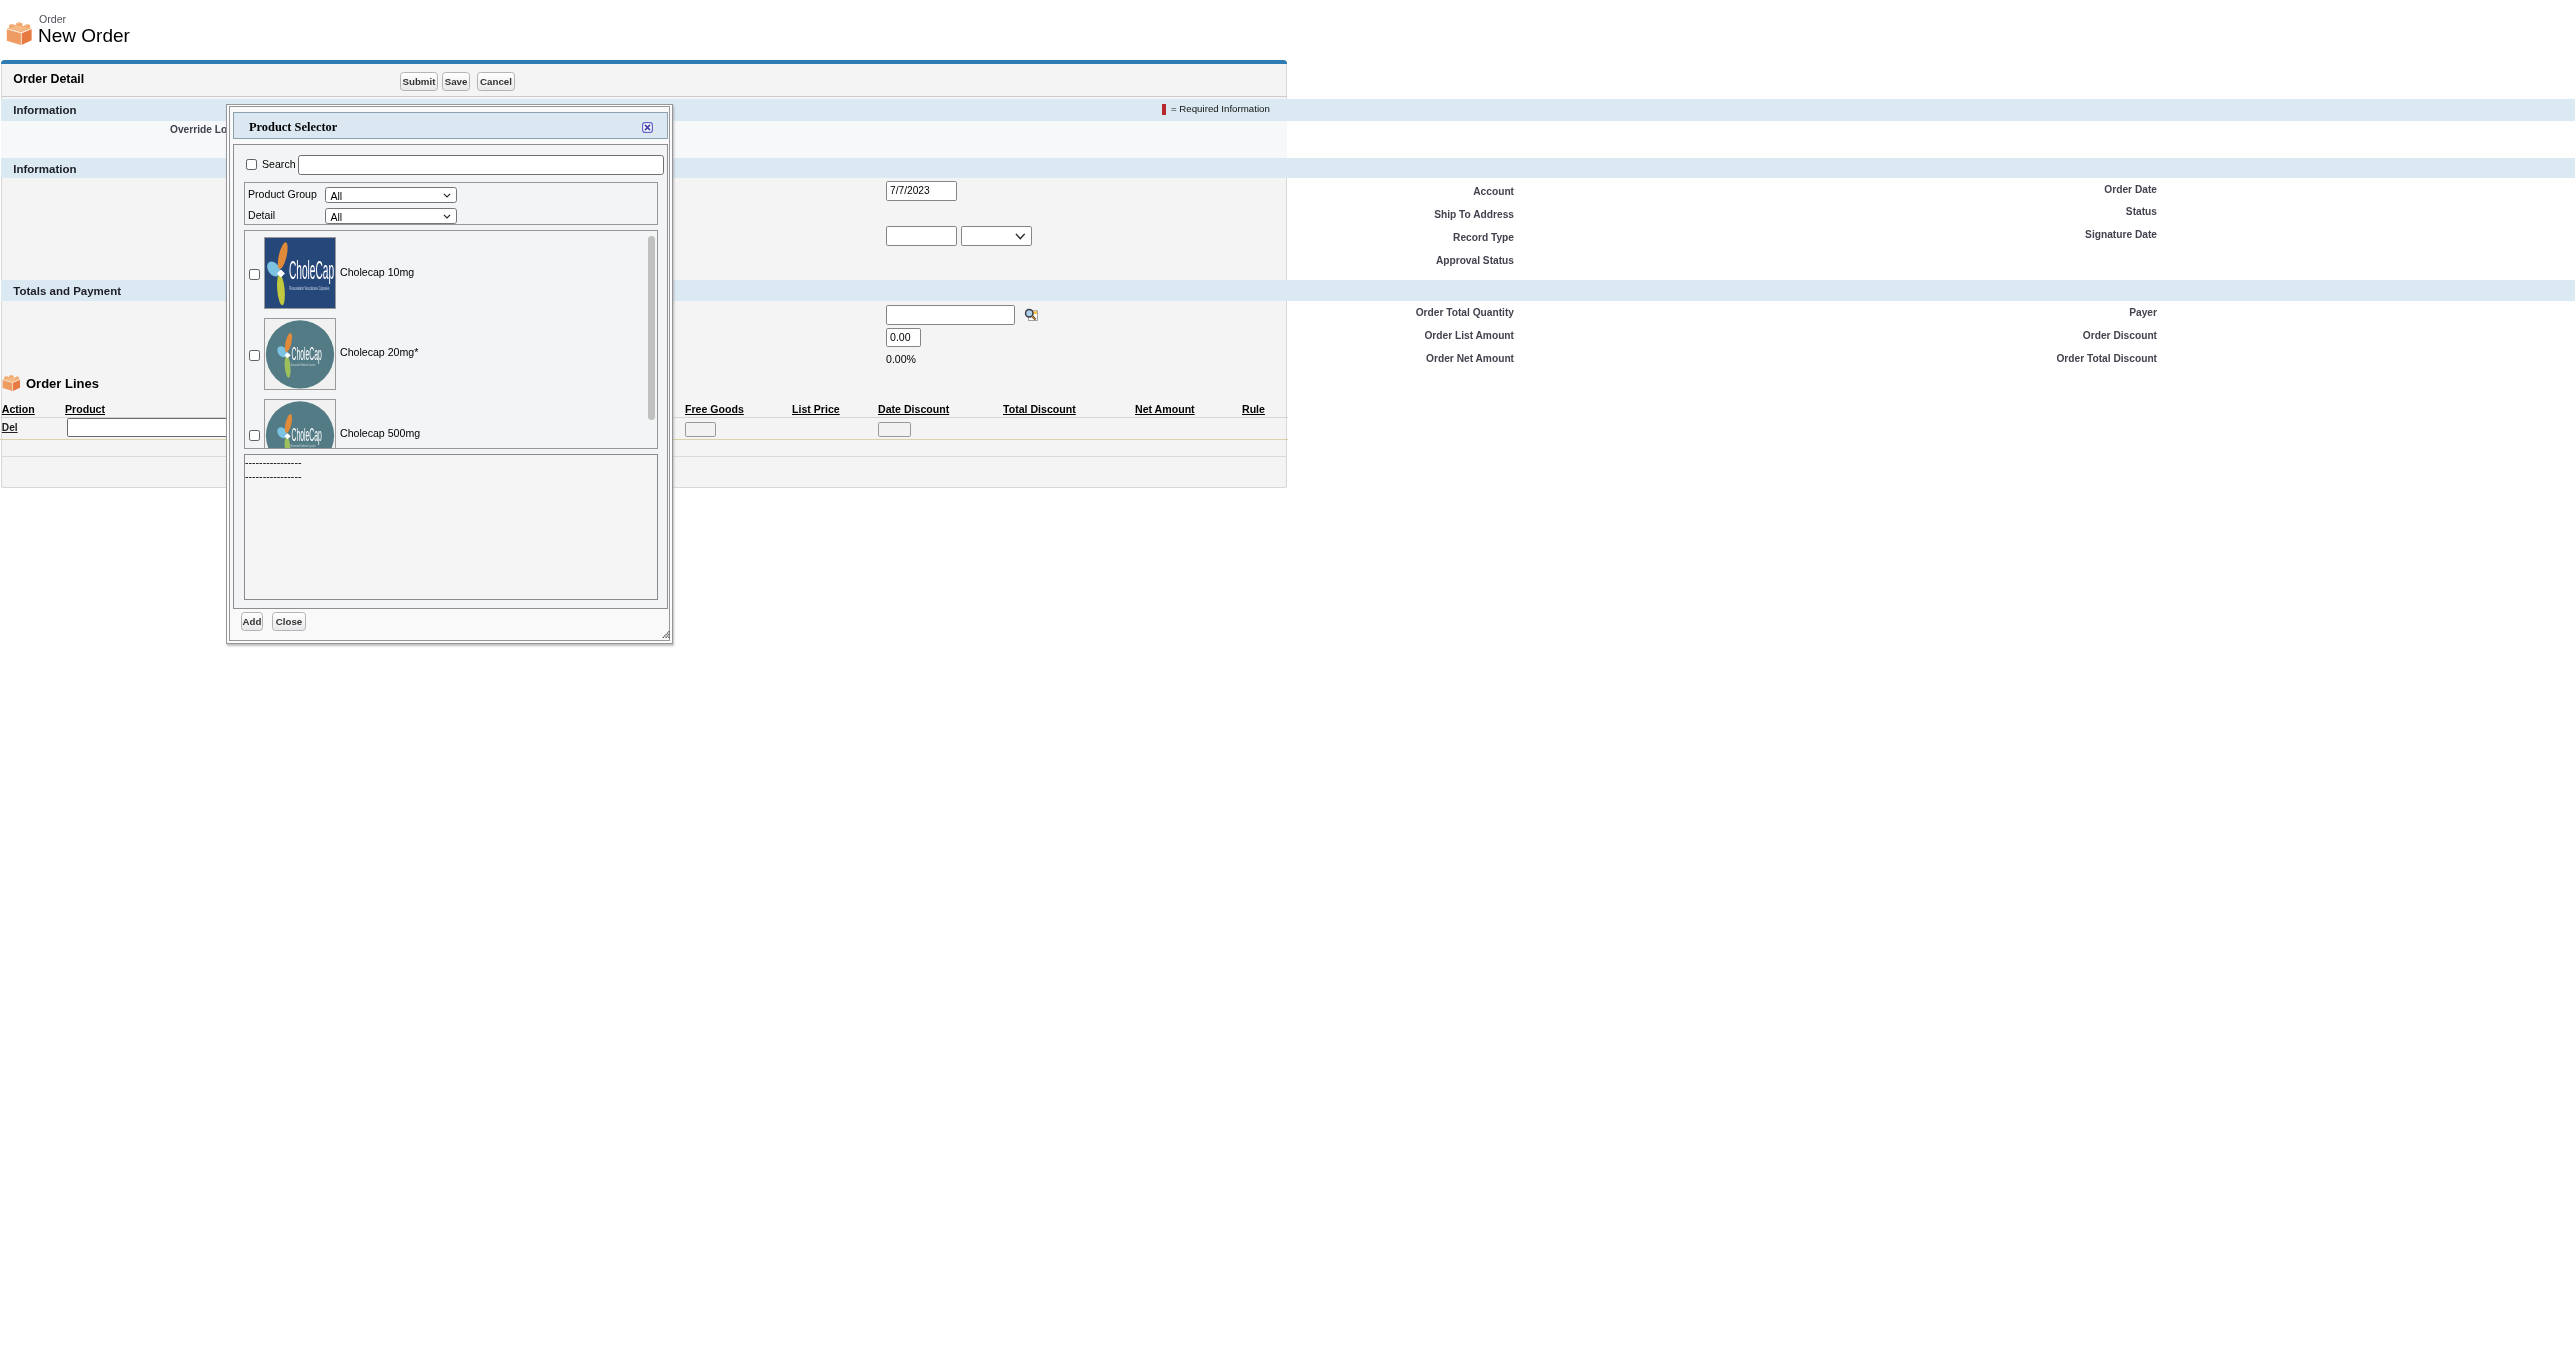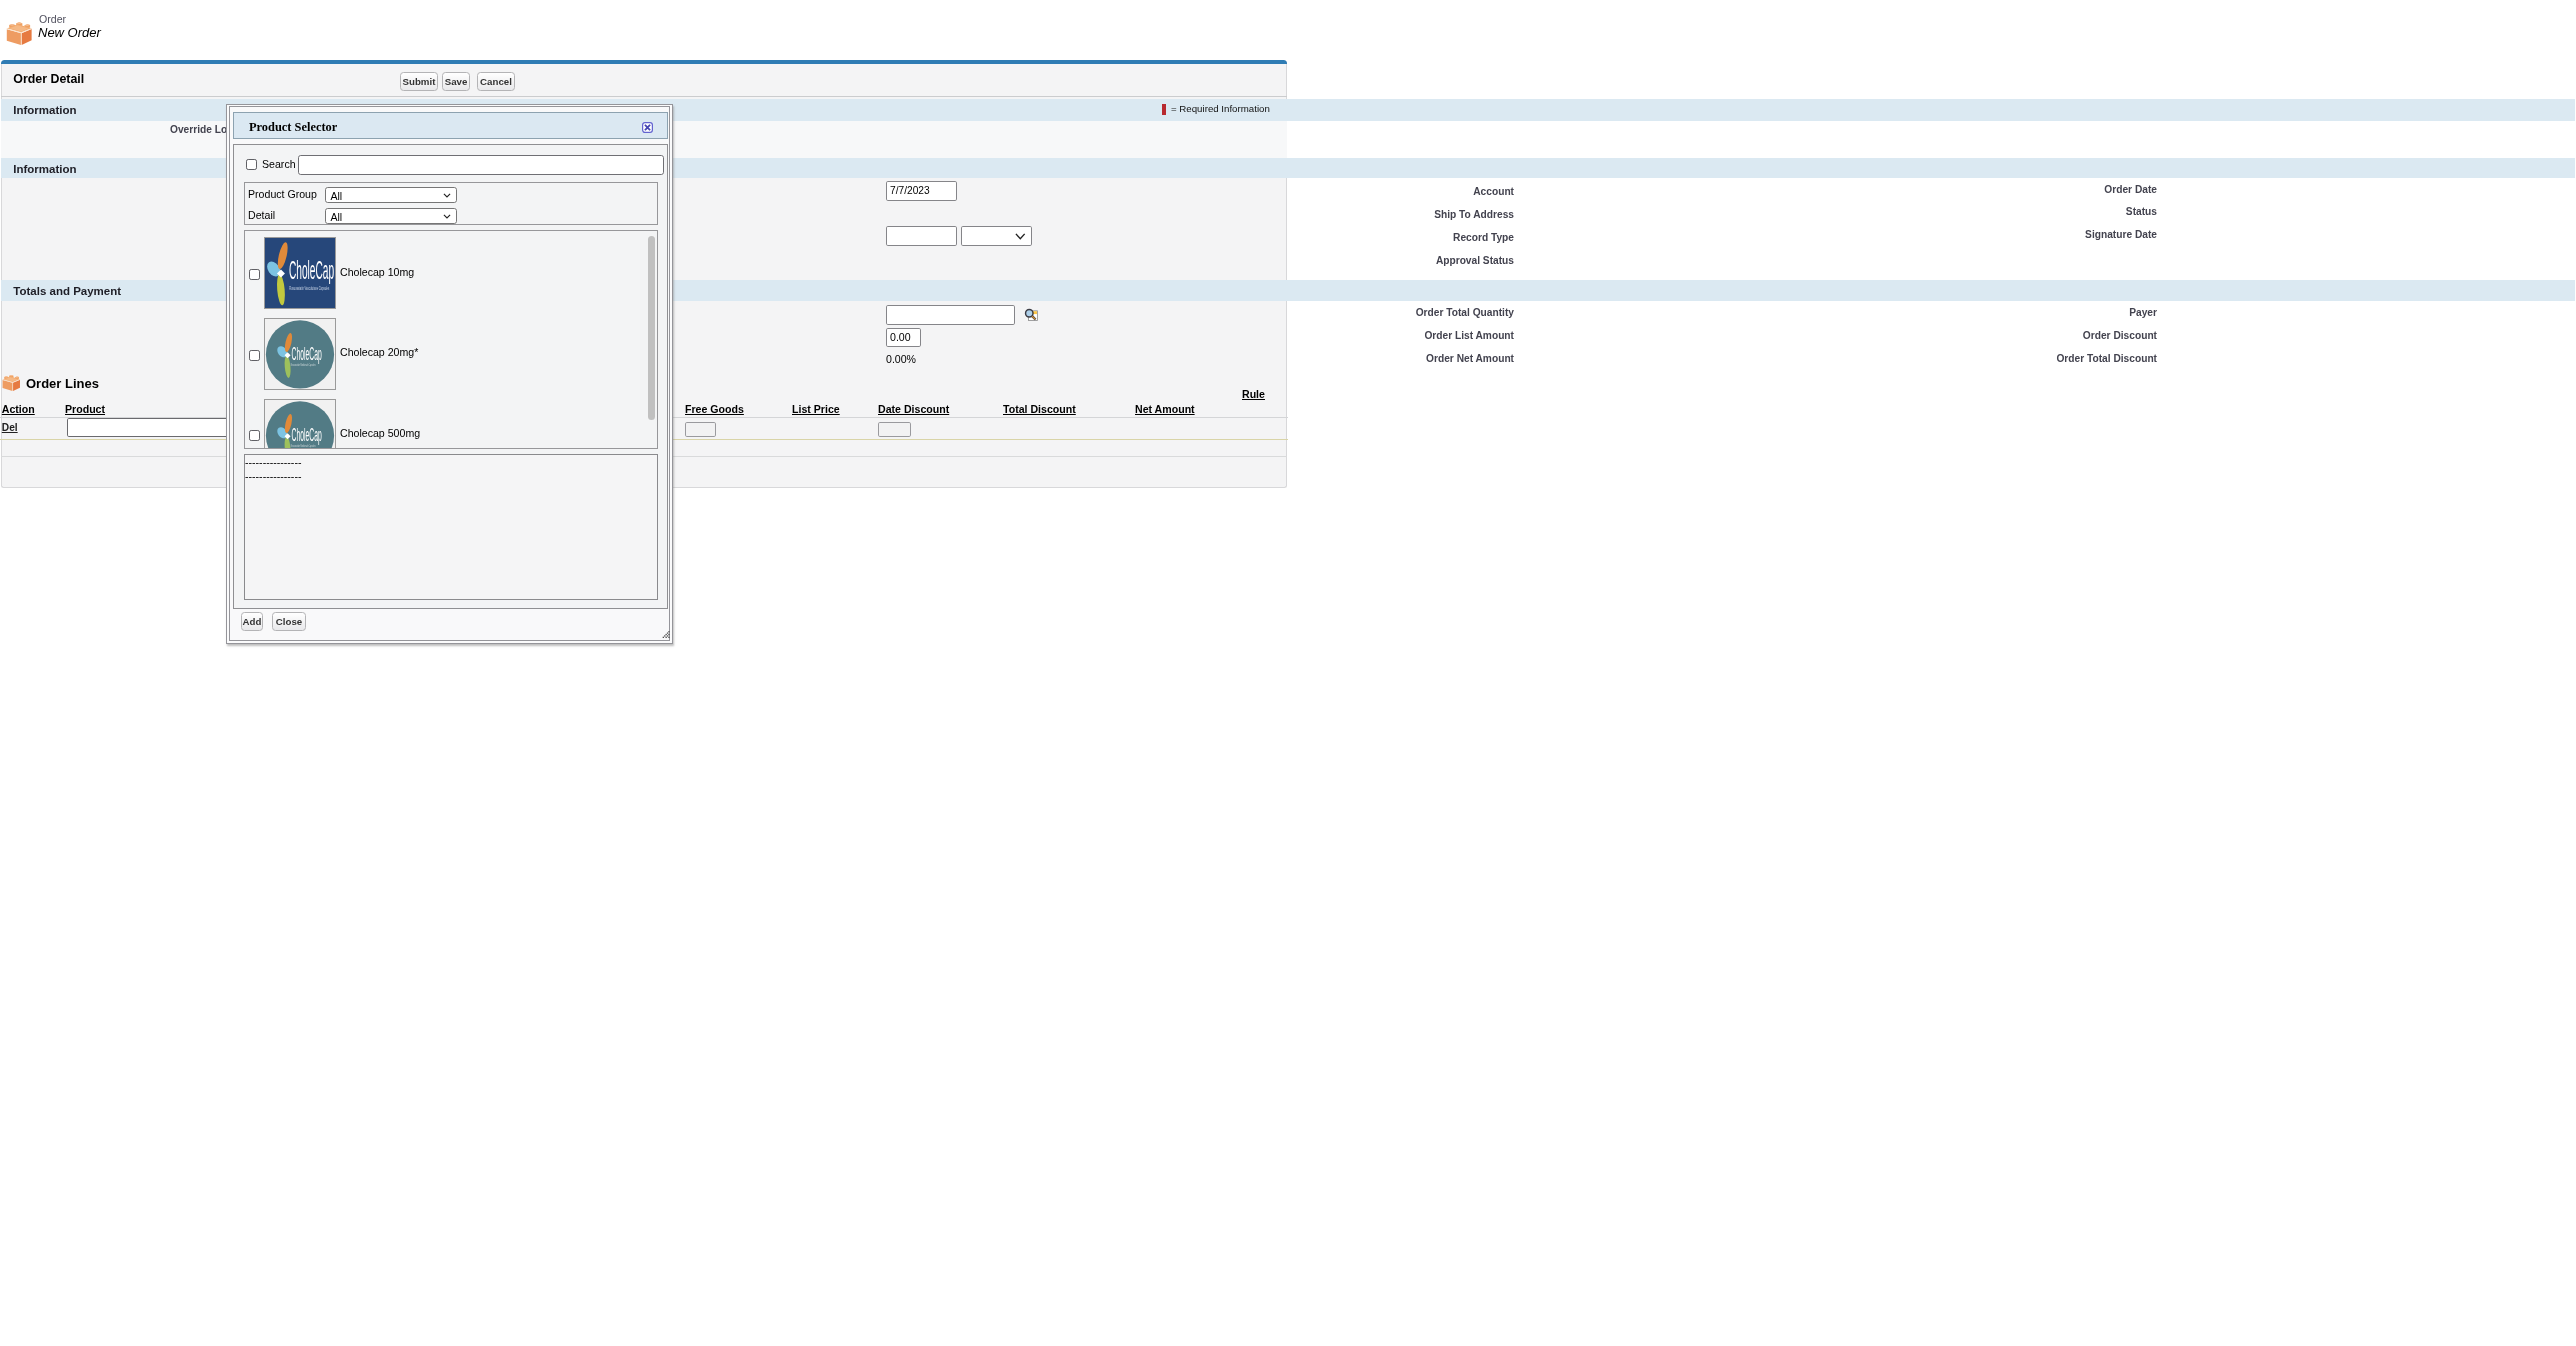--- a/index.html
+++ b/index.html
@@ -35,21 +35,21 @@
   <path d="M4.2,7.1 L13,3.6 L25.8,7.2 L16.9,10.8 Z" fill="#f5b986"></path>
 
   <path d="M0.9,8 L16.9,12.6 L16.9,26 L0.9,21 Z" fill="#ee9c62"></path>
 
   <path d="M17.7,12.6 L29,7.8 L29,20.6 L17.7,26 Z" fill="#e67a41"></path>
   <path d="M17.3,12.4 L17.3,26" stroke="#f8d9bd" stroke-width="0.7"></path>
   <path d="M0.9,7.4 L17.2,12 L29,7.3" fill="none" stroke="#fae3cd" stroke-width="1.1"></path>
 </svg>
 </div>
 <div class="abs" style="left:39px; top:13.3px; font-size:10.6px; font-weight:normal; color:#50505e;">Order</div>
-<div class="abs" style="left:38px; top:25px; font-size:13px; color:#000;font-style:italic;">New Order</div>
+<div class="abs" style="left:38px; top:25px; font-size:19px; color:#000;">New Order</div>
 
 <div class="abs" style="left:0.9px; top:60px; width:1286px; height:3.5px; background:#2f7cb4; border-radius:3.5px 3.5px 0 0;"></div>
 
 <div class="abs" style="left:0.9px; top:64px; width:1286px; height:424px; background:#f4f4f5; border-left:0.9px solid #d8d8da; border-right:0.9px solid #d8d8da; border-bottom:0.9px solid #d8d8da; border-radius:0 0 2.7px 2.7px;"></div>
 
 <div class="abs" style="left:13.3px; top:72px; font-size:12.4px; font-weight:bold; color:#000;">Order Detail</div>
 <div class="btn" style="left:400px; top:72px; width:38px;">Submit</div>
 <div class="btn" style="left:442px; top:72px; width:28px;">Save</div>
 <div class="btn" style="left:477px; top:72px; width:38px;">Cancel</div>
 
@@ -130,21 +130,21 @@
 </div>
 <div class="abs" style="left:26px; top:376px; font-size:13px; font-weight:bold; color:#000;">Order Lines</div>
 
 <div class="hdr" style="left:1.8px; top:403px;">Action</div>
 <div class="hdr" style="left:65px; top:403px;">Product</div>
 <div class="hdr" style="left:685px; top:403px;">Free Goods</div>
 <div class="hdr" style="left:792px; top:403px;">List Price</div>
 <div class="hdr" style="left:878px; top:403px;">Date Discount</div>
 <div class="hdr" style="left:1003px; top:403px;">Total Discount</div>
 <div class="hdr" style="left:1135px; top:403px;">Net Amount</div>
-<div class="hdr" style="left:1242px; top:388px;">Rule</div>
+<div class="hdr" style="left:1242px; top:403px;">Rule</div>
 
 <div class="abs" style="left:1.8px; top:422px; font-size:10.2px; font-weight:bold; text-decoration:underline; color:#222;">Del</div>
 <div class="inp" style="left:67px; top:418px; width:164px; height:18.6px; border-color:#6a6a6e;"></div>
 <div class="inp" style="left:685px; top:422px; width:31px; height:15px; border-color:#9a9a9e; background:#f2f2f3;"></div>
 <div class="inp" style="left:878px; top:422px; width:33px; height:15px; border-color:#9a9a9e; background:#f2f2f3;"></div>
 
 <div class="abs" style="left:0px; top:439px; width:1288px; height:0.9px; background:#d9d4a7;"></div>
 <div class="abs" style="left:0px; top:417px; width:1288px; height:0.9px; background:#d4d5d7;"></div>
 <div class="abs" style="left:0.9px; top:456px; width:1286px; height:0.9px; background:#d9dadb;"></div>
 

